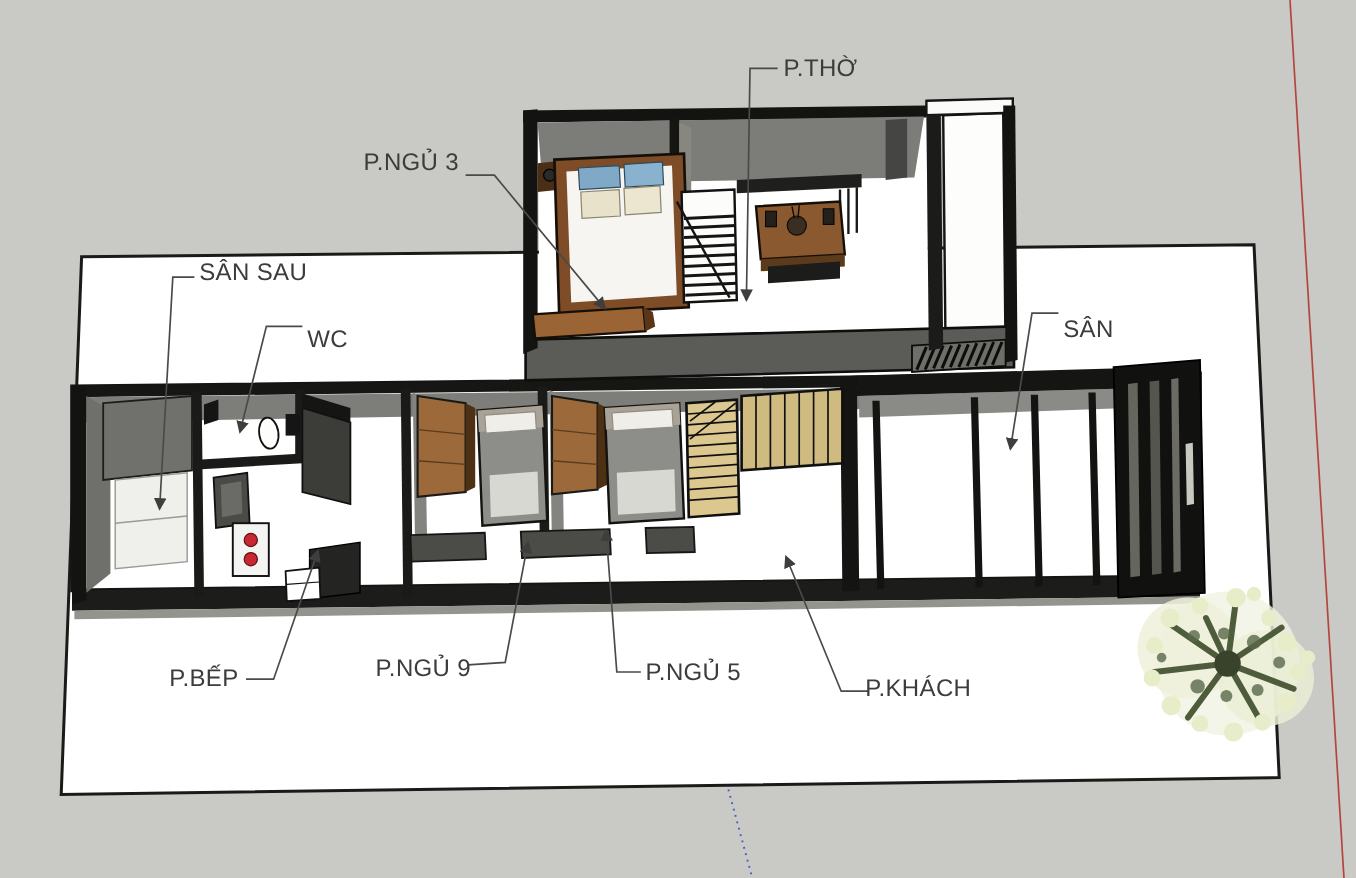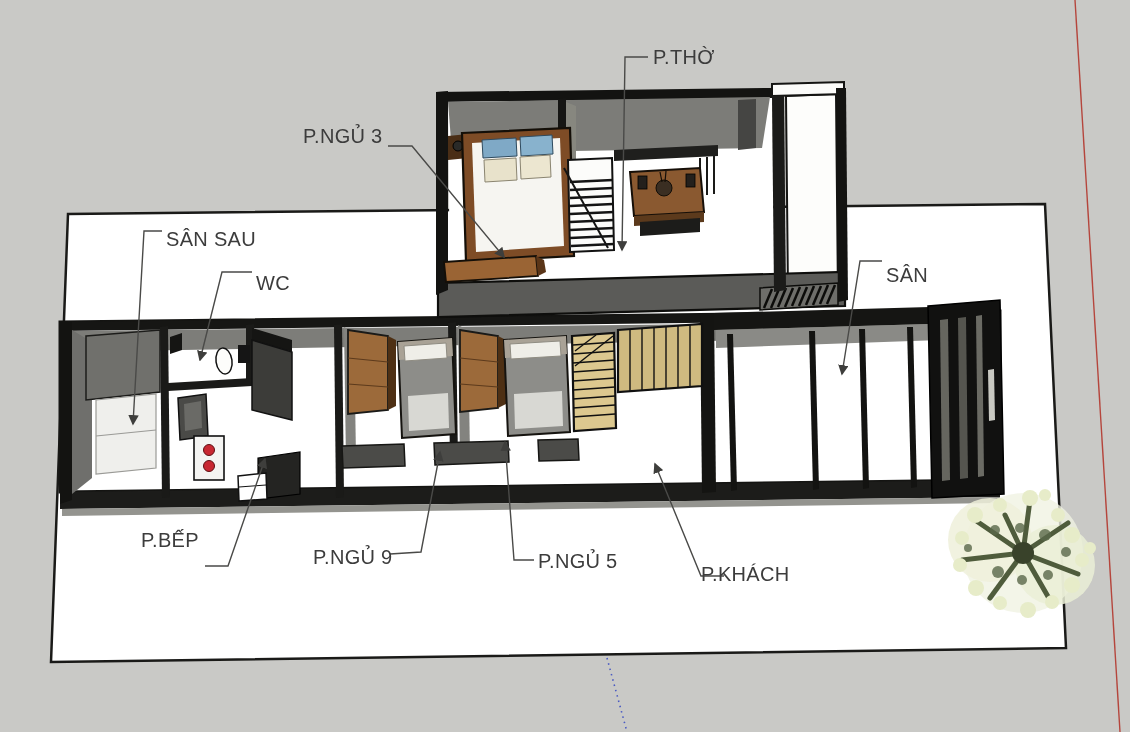--- a/index.html
+++ b/index.html
@@ -276,20 +276,20 @@
           <circle cx="1020" cy="528" r="5"></circle>
           <circle cx="1022" cy="580" r="5"></circle>
       <circle cx="968" cy="548" r="4"></circle>
           <circle cx="1066" cy="552" r="5"></circle>
     </g>
   </g>
 </svg>
 
 <div class="lbl" style="left:653px;top:46px">P.THỜ</div>
 <div class="lbl" style="left:303px;top:125px">P.NGỦ 3</div>
-<div class="lbl" style="left:166px;top:228px">SÂN SAU</div>
+<div class="lbl" style="left:166px;top:216px">SÂN SAU</div>
 <div class="lbl" style="left:256px;top:272px">WC</div>
 <div class="lbl" style="left:886px;top:264px">SÂN</div>
-<div class="lbl" style="left:141px;top:529px">P.BẾP</div>
+<div class="lbl" style="left:141px;top:555px">P.BẾP</div>
 <div class="lbl" style="left:313px;top:546px">P.NGỦ 9</div>
 <div class="lbl" style="left:538px;top:550px">P.NGỦ 5</div>
-<div class="lbl" style="left:701px;top:563px">P.KHÁCH</div>
+<div class="lbl" style="left:721px;top:563px">P.KHÁCH</div>
 </div>
 
 </body></html>

